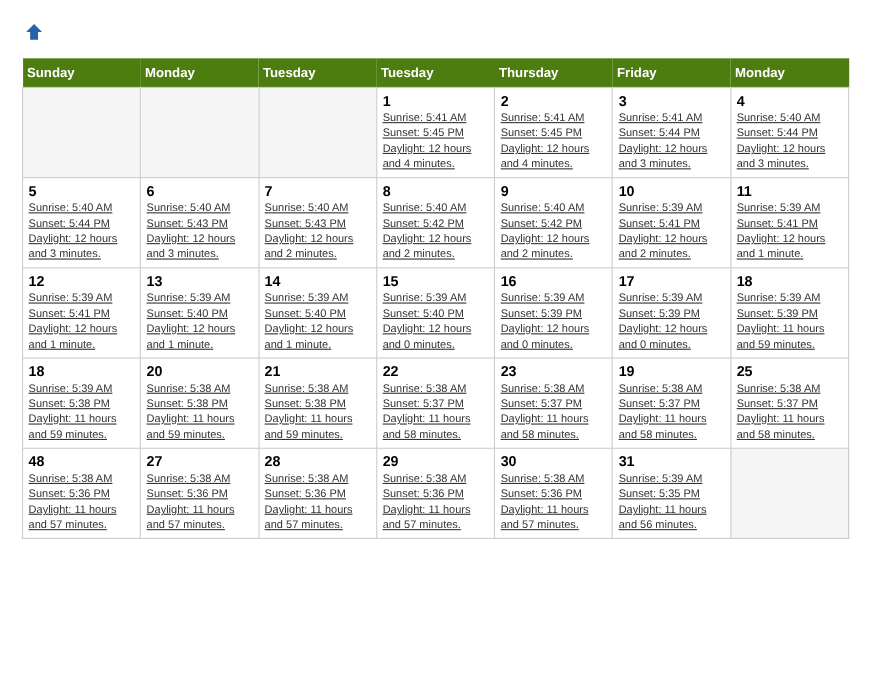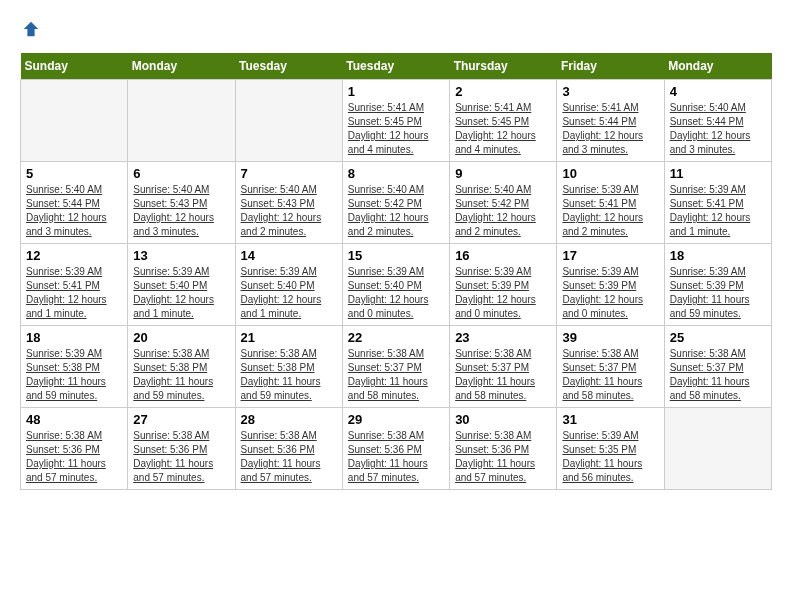--- a/index.html
+++ b/index.html
@@ -283,21 +283,21 @@
 and 58 minutes.</div>
         </td>
         <td>
           <div class="day-num">23</div>
           <div class="cell-text" style="white-space: pre-line;">Sunrise: 5:38 AM
 Sunset: 5:37 PM
 Daylight: 11 hours
 and 58 minutes.</div>
         </td>
         <td>
-          <div class="day-num">39</div>
+          <div class="day-num">19</div>
           <div class="cell-text" style="white-space: pre-line;">Sunrise: 5:38 AM
 Sunset: 5:37 PM
 Daylight: 11 hours
 and 58 minutes.</div>
         </td>
         <td>
           <div class="day-num">25</div>
           <div class="cell-text" style="white-space: pre-line;">Sunrise: 5:38 AM
 Sunset: 5:37 PM
 Daylight: 11 hours

